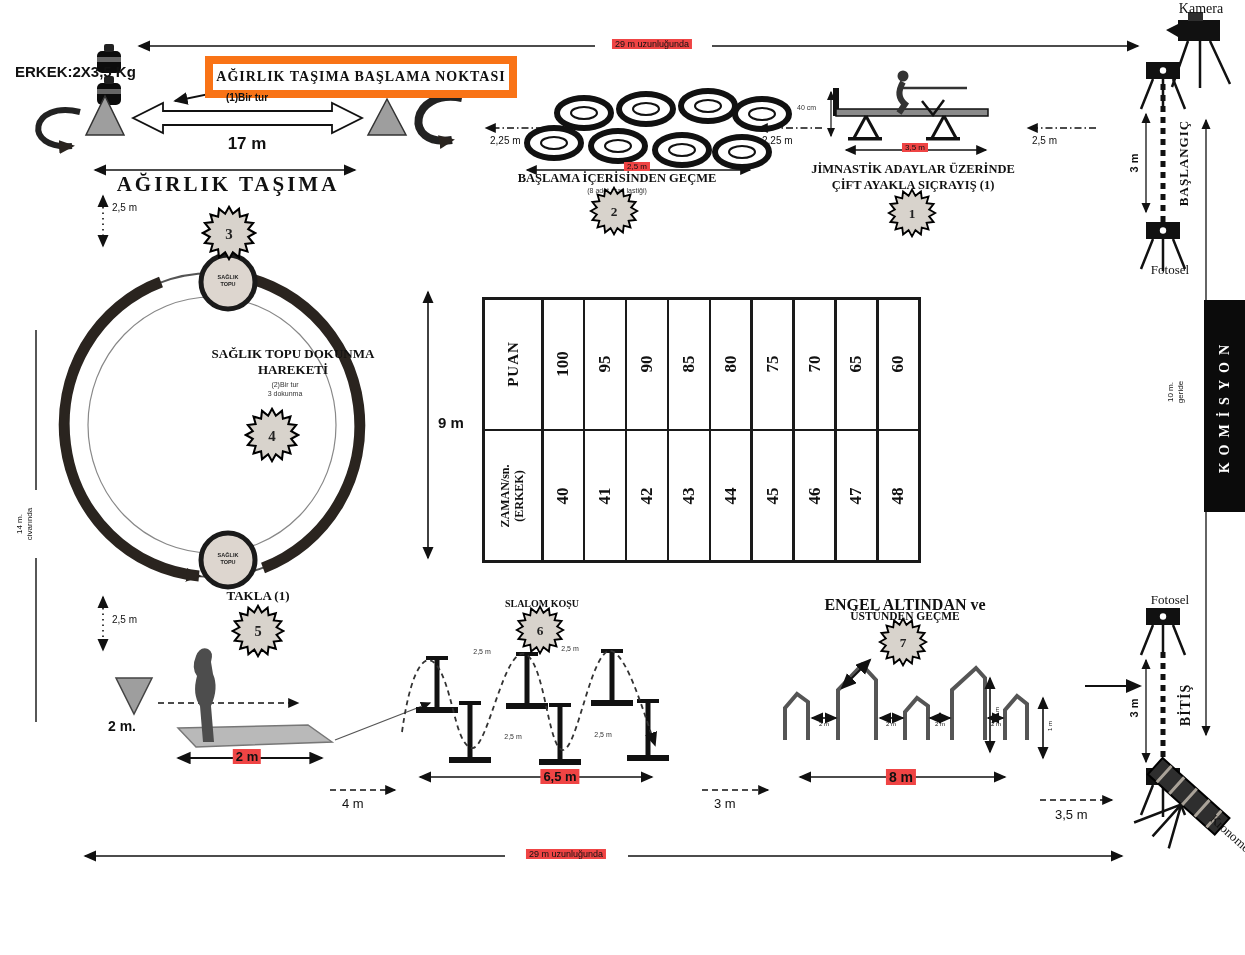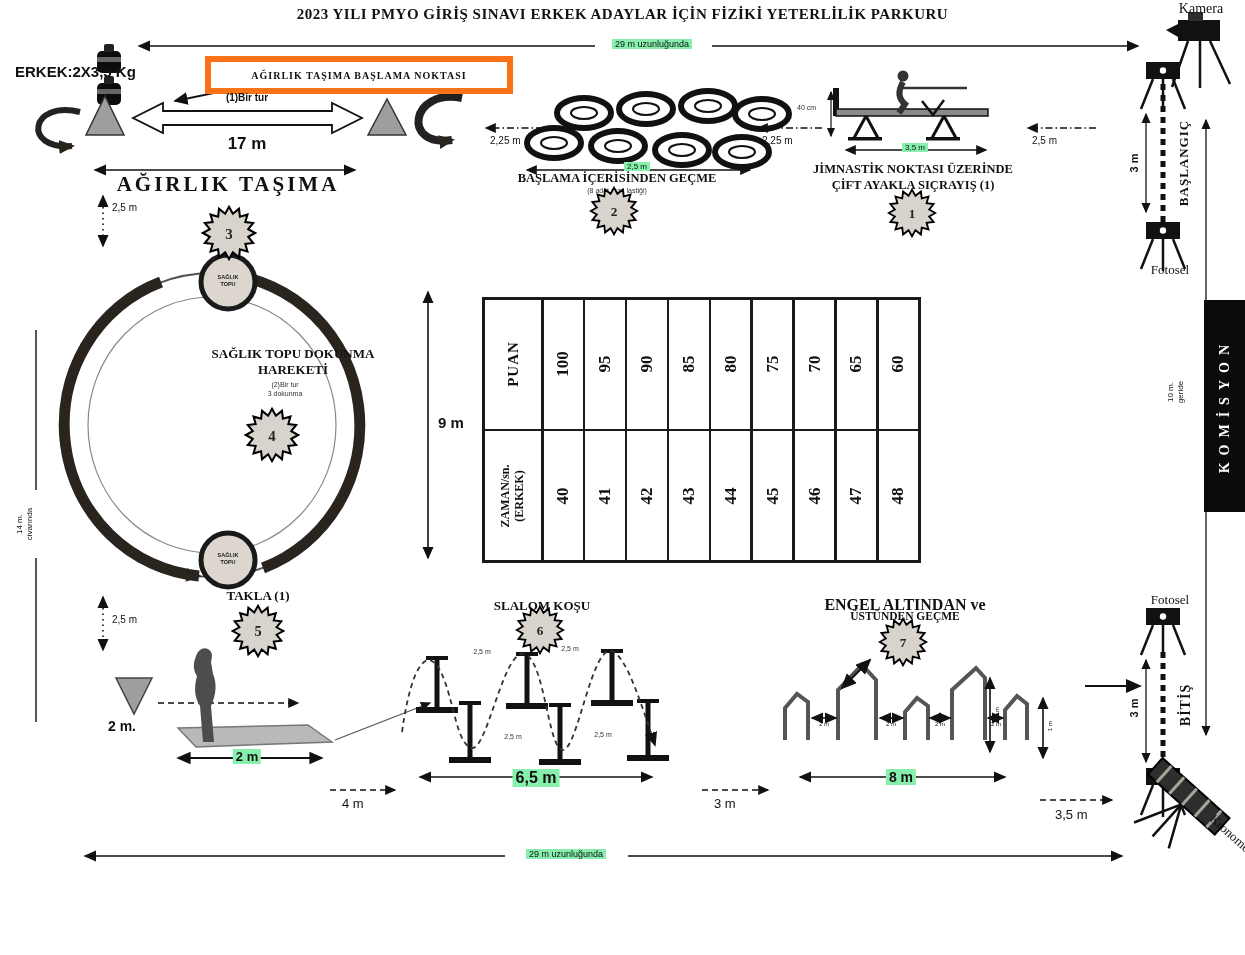--- a/index.html
+++ b/index.html
@@ -4,26 +4,26 @@
 <style>
   html,body{margin:0;padding:0;background:#fff}
   #canvas{position:relative;width:1245px;height:955px;background:#fff;overflow:hidden;
           font-family:"Liberation Sans",sans-serif;color:#111}
   svg.layer{position:absolute;left:0;top:0;z-index:1}
   .lbl{position:absolute;white-space:nowrap;z-index:3}
   .c{transform:translateX(-50%)}
   .vlbl{position:absolute;white-space:nowrap;z-index:3;transform:translate(-50%,-50%) rotate(-90deg)}
   .serif{font-family:"Liberation Serif",serif}
   .b{font-weight:bold}
-  .wbg{background:#86efac;padding:0 3px}
+  .wbg{background:#ef4444;padding:0 3px}
   .tiny{font-size:7px;color:#333}
   .title{width:100%;text-align:center;top:6px;left:0;font-size:15px;letter-spacing:.5px}
-  .startbox{position:absolute;left:205px;top:56px;width:296px;height:26px;border:6px solid #f97316;
+  .startbox{position:absolute;left:205px;top:56px;width:296px;height:26px;border:8px solid #f97316;
             background:#fff;z-index:3;display:flex;align-items:center;justify-content:center;
-            font-size:10px;font-weight:bold;font-family:"Liberation Serif",serif;letter-spacing:1px}
+            font-size:14px;font-weight:bold;font-family:"Liberation Serif",serif;letter-spacing:1px}
   .star{position:absolute;z-index:3}
   #score-table{position:absolute;left:482px;top:297px;width:433px;height:260px;z-index:3;
                display:grid;grid-template-columns:56px repeat(9,1fr);grid-template-rows:1fr 1fr;
                border:3px solid #1a1a1a;background:#1a1a1a;grid-gap:2.5px}
   .cell{background:#fff;position:relative}
   .rot{position:absolute;left:50%;top:50%;transform:translate(-50%,-50%) rotate(-90deg);
        font-family:"Liberation Serif",serif;font-weight:bold;font-size:17px;white-space:nowrap;text-align:center}
   .hdr .rot{font-size:15px;letter-spacing:1px}
   .hdr .rot div{line-height:1.15;font-size:12px;letter-spacing:0}
   .kom{position:absolute;left:1204px;top:300px;width:41px;height:212px;background:#0b0b0b;z-index:3;
@@ -208,39 +208,38 @@
         <path d="M1188,807 L1165,852 M1188,807 V850 M1188,807 L1208,848" stroke="#111" stroke-width="2.5" fill="none"></path>
       </g>
     </g>
 
     <g stroke="#111" stroke-width="1.6" fill="none">
       <path d="M85,856 H505" marker-start="url(#a)"></path>
       <path d="M628,856 H1122" marker-end="url(#a)"></path>
     </g>
   </svg>
 
-  <div class="lbl title serif b">2023 YILI PMYO GİRİŞ SINAVI ERKEK ADAYLAR İÇİN FİZİKİ YETERLİLİK PARKURU</div>
   <div class="lbl c wbg" style="left:652px;top:39px;font-size:9px">29 m uzunluğunda</div>
 
   <div class="lbl b" style="left:15px;top:63px;font-size:15px">ERKEK:2X3,5 Kg</div>
   <div class="startbox">AĞIRLIK TAŞIMA BAŞLAMA NOKTASI</div>
   <div class="lbl c b" style="left:247px;top:92px;font-size:10px">(1)Bir tur</div>
   <div class="lbl c b" style="left:247px;top:134px;font-size:17px">17 m</div>
   <div class="lbl c serif b" style="left:228px;top:172px;font-size:21px;letter-spacing:3px">AĞIRLIK TAŞIMA</div>
   <div class="lbl" style="left:112px;top:202px;font-size:10px">2,5 m</div>
 
   <div class="lbl c wbg" style="left:637px;top:162px;font-size:8px">2,5 m</div>
   <div class="lbl c serif b" style="left:617px;top:171px;font-size:12.5px">BAŞLAMA İÇERİSİNDEN GEÇME</div>
   <div class="lbl c tiny" style="left:617px;top:187px">(8 adet araç lastiği)</div>
   <div class="lbl" style="left:490px;top:135px;font-size:10px">2,25 m</div>
   <div class="lbl" style="left:762px;top:135px;font-size:10px">2,25 m</div>
 
   <div class="lbl tiny" style="left:797px;top:104px">40 cm</div>
   <div class="lbl c wbg" style="left:915px;top:143px;font-size:8px">3,5 m</div>
-  <div class="lbl c serif b" style="left:913px;top:162px;font-size:12.5px">JİMNASTİK NOKTASI ÜZERİNDE</div>
+  <div class="lbl c serif b" style="left:913px;top:162px;font-size:12.5px">JİMNASTİK ADAYLAR ÜZERİNDE</div>
   <div class="lbl c serif b" style="left:913px;top:178px;font-size:12.5px">ÇİFT AYAKLA SIÇRAYIŞ (1)</div>
   <div class="lbl" style="left:1032px;top:135px;font-size:10px">2,5 m</div>
 
   <div class="lbl c serif" style="left:1201px;top:1px;font-size:14px">Kamera</div>
   <div class="vlbl serif b" style="left:1184px;top:163px;font-size:13px;letter-spacing:1px">BAŞLANGIÇ</div>
   <div class="vlbl b" style="left:1134px;top:163px;font-size:11px">3 m</div>
   <div class="lbl c serif" style="left:1170px;top:262px;font-size:13px">Fotosel</div>
 
   <div class="kom">
       <span>KOMİSYON</span>
@@ -266,26 +265,26 @@
   <div class="vlbl" style="left:25px;top:524px;font-size:8px;text-align:center;line-height:1.2">
     <div>14 m.</div>
       <div>civarında</div>
   </div>
   <div class="lbl" style="left:112px;top:614px;font-size:10px">2,5 m</div>
 
   <div class="lbl c serif b" style="left:258px;top:588px;font-size:13px">TAKLA (1)</div>
   <div class="lbl b" style="left:108px;top:718px;font-size:14px">2 m.</div>
   <div class="lbl c b wbg" style="left:247px;top:749px;font-size:13px">2 m</div>
 
-  <div class="lbl c serif b" style="left:542px;top:598px;font-size:13px">SLALOM KOŞU</div>
+  <div class="lbl c serif b" style="left:542px;top:598px;font-size:10px">SLALOM KOŞU</div>
   <div class="lbl c tiny" style="left:482px;top:648px">2,5 m</div>
   <div class="lbl c tiny" style="left:570px;top:645px">2,5 m</div>
   <div class="lbl c tiny" style="left:513px;top:733px">2,5 m</div>
   <div class="lbl c tiny" style="left:603px;top:731px">2,5 m</div>
-  <div class="lbl c b wbg" style="left:536px;top:769px;font-size:16px">6,5 m</div>
+  <div class="lbl c b wbg" style="left:560px;top:769px;font-size:13px">6,5 m</div>
   <div class="lbl" style="left:342px;top:796px;font-size:13px">4 m</div>
   <div class="lbl" style="left:714px;top:796px;font-size:13px">3 m</div>
 
   <div class="lbl c serif b" style="left:905px;top:596px;font-size:16px">ENGEL ALTINDAN ve</div>
   <div class="lbl c serif b" style="left:905px;top:610px;font-size:11.5px">ÜSTÜNDEN GEÇME</div>
   <div class="lbl c" style="left:824px;top:721px;font-size:6px">2 m</div>
   <div class="lbl c" style="left:891px;top:721px;font-size:6px">2 m</div>
   <div class="lbl c" style="left:940px;top:721px;font-size:6px">2 m</div>
   <div class="lbl c" style="left:996px;top:721px;font-size:6px">2 m</div>
   <div class="vlbl" style="left:997px;top:712px;font-size:6px">1 m</div>

